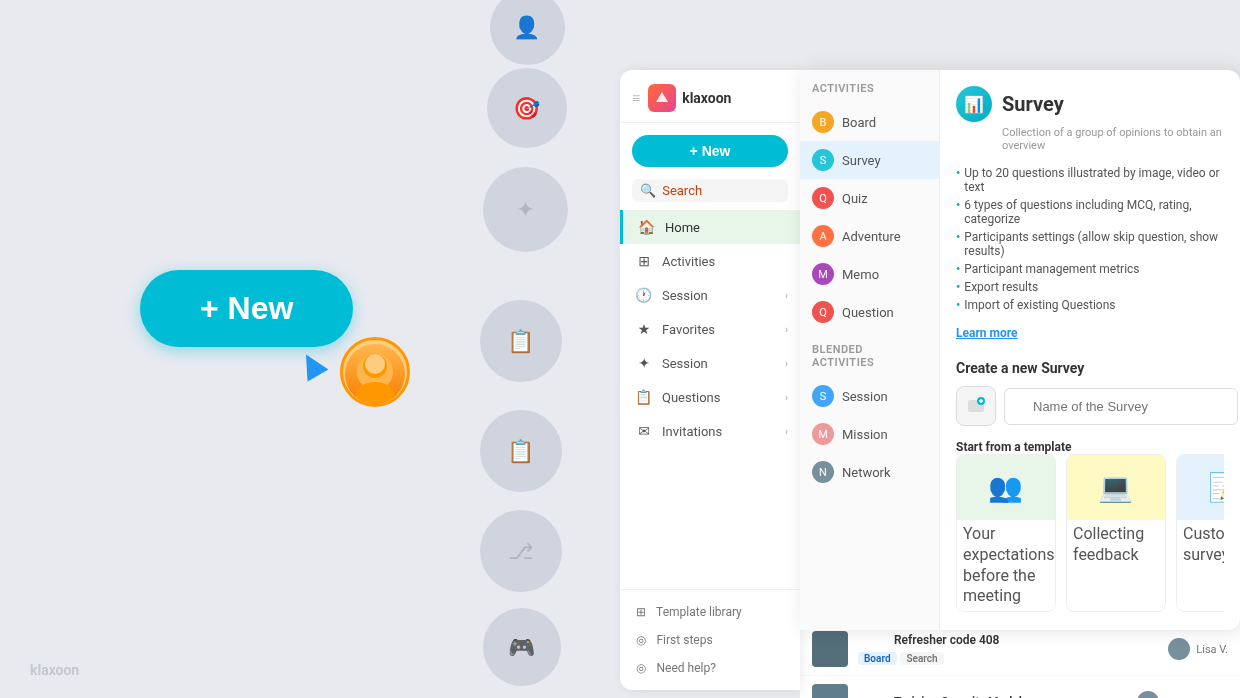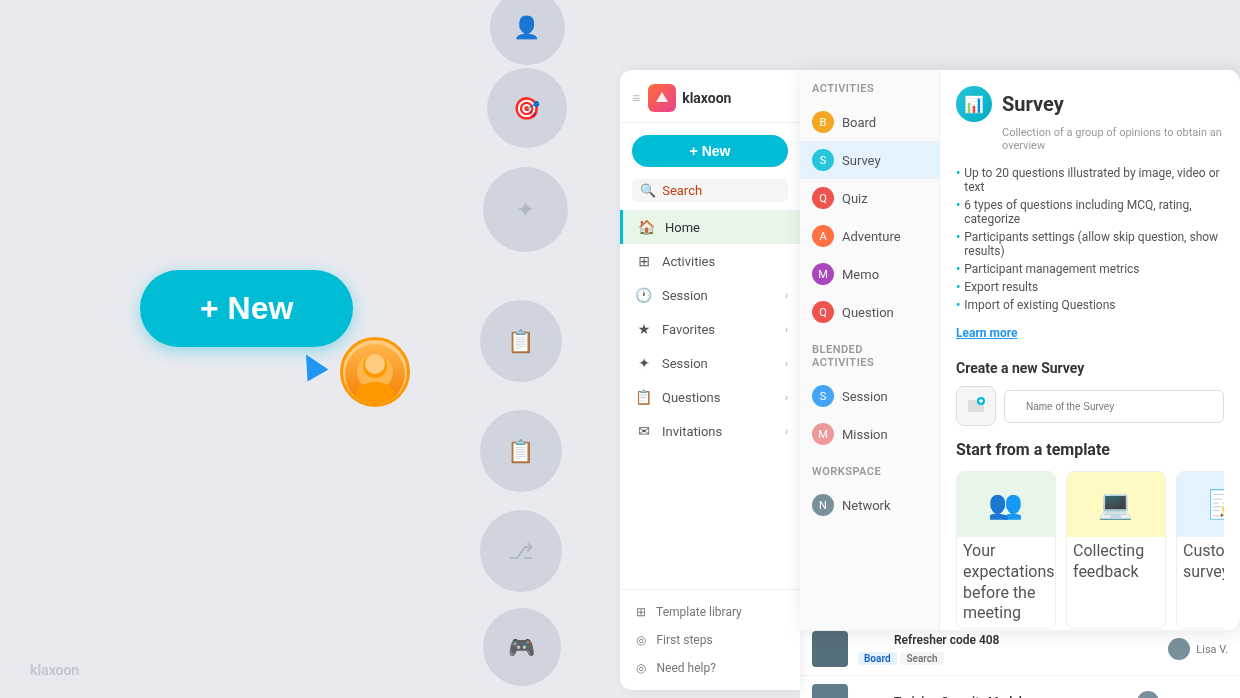--- a/index.html
+++ b/index.html
@@ -336,30 +336,30 @@
       align-items: center;
       justify-content: center;
       color: #bbb;
       font-size: 16px;
       flex-shrink: 0;
     }
     .survey-name-input {
       flex: 1;
       border: 1px solid #ddd;
       border-radius: 6px;
-      padding: 10px 21px;
-      font-size: 10px;
+      padding: 10px 28px;
+      font-size: 13px;
       color: #999;
       outline: none;
     }
     .template-section-title {
-      font-size: 16px;
+      font-size: 12px;
       font-weight: 700;
       color: #333;
-      margin-bottom: 12px;
+      margin-bottom: 0;
     }
     .templates-row {
       display: flex;
       gap: 10px;
       overflow-x: auto;
     }
     .template-card {
       width: 100px;
       border-radius: 8px;
       overflow: hidden;
@@ -568,21 +568,20 @@
 
     <div class="activity-item">
       <div class="activity-dot" style="background:#42a5f5;">S</div>
       <span>Session</span>
     </div>
     <div class="activity-item">
       <div class="activity-dot" style="background:#ef9a9a;">M</div>
       <span>Mission</span>
     </div>
 
-    <div class="workspace-label">Workspace</div>
 
     <div class="activity-item">
       <div class="activity-dot" style="background:#78909c;">N</div>
       <span>Network</span>
     </div>
   </div>
 
   <div class="survey-detail">
     <div class="survey-title-row">
       <div class="survey-icon-big">📊</div>

